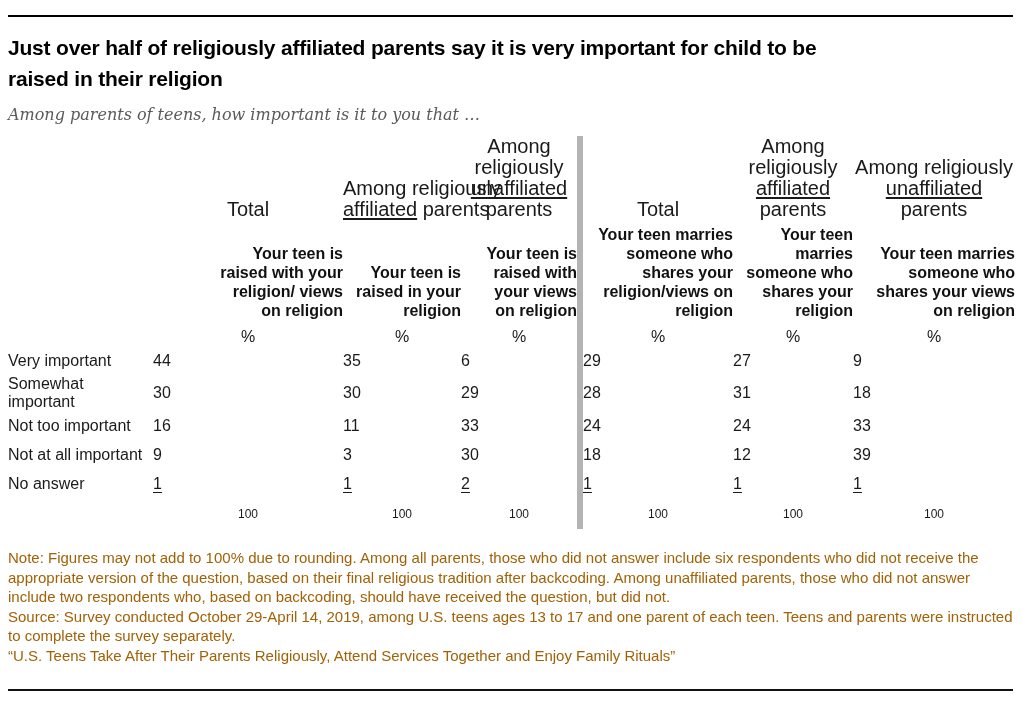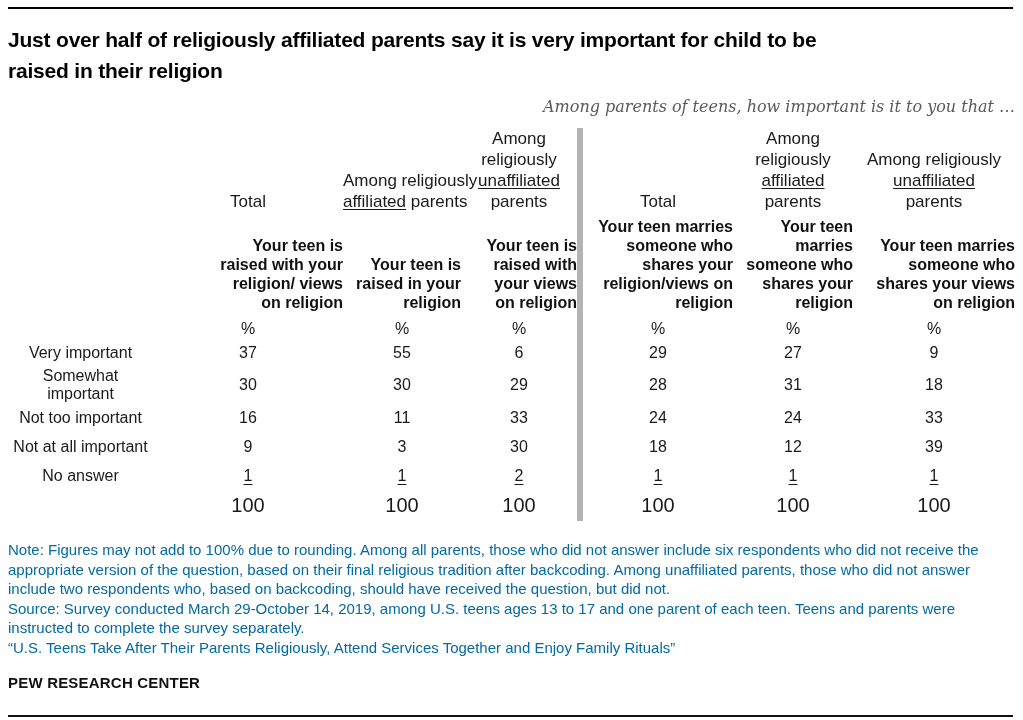--- a/index.html
+++ b/index.html
@@ -1,44 +1,44 @@
 <!DOCTYPE html>
 <html><head>
 <meta charset="utf-8">
 <style>
   html,body{margin:0;padding:0;background:#fff;}
   body{width:1023px;height:720px;overflow:hidden;
        font-family:"Liberation Sans",sans-serif;color:#1a1a1a;
        -webkit-font-smoothing:antialiased;}
-  .page{padding:0 8px;position:relative;}
+  .page{padding:8px 8px;position:relative;}
   .rule-top{border-top:2px solid #000;margin-top:7px;width:1005px;}
   .rule-bottom{border-top:2px solid #111;margin-top:24px;width:1005px;}
   .title{font-size:21px;font-weight:bold;color:#000;line-height:31px;
          letter-spacing:-0.2px;margin:15px 0 0 0;white-space:pre-line;}
   .subtitle{font-family:"DejaVu Serif","Liberation Serif",serif;font-style:italic;
-            font-size:16px;color:#595a5c;margin-top:11px;text-align:right;}
+            font-size:16px;color:#595a5c;margin-top:11px;}
   table{border-collapse:collapse;table-layout:fixed;margin-top:12px;width:1007px;}
   th,td{padding:0;margin:0;font-weight:normal;}
   tr.group-row{height:84px;}
-  th.grp{vertical-align:bottom;text-align:center;font-size:17px;line-height:21px;
+  th.grp{vertical-align:bottom;text-align:center;font-size:20px;line-height:21px;
          white-space:pre;color:#1a1a1a;}
   tr.question-row{height:99px;}
   th.q{vertical-align:bottom;text-align:right;font-weight:bold;font-size:16px;
        line-height:19px;white-space:pre;padding-top:5px;color:#111;}
   tr.pct-row{height:26px;}
   tr.pct-row td{text-align:center;vertical-align:bottom;font-size:16px;}
   tr.data-row{height:29px;}
-  tr.data-row td{text-align:center;vertical-align:middle;font-size:16px;}
+  tr.data-row td{vertical-align:middle;font-size:16px;}
   td.lbl,th.lbl{text-align:left;}
   tr.total-row{height:31px;}
-  tr.total-row td{text-align:center;vertical-align:middle;font-size:20px;}
+  tr.total-row td{text-align:center;vertical-align:middle;font-size:12px;}
   td.divider{background:#b4b4b4;}
   .u{text-decoration:underline;text-underline-offset:2px;}
   td.uv{text-decoration:underline;text-underline-offset:3px;}
-  .notes{margin-top:19px;width:1007px;color:#0369a1;font-size:15px;line-height:19.5px;}
+  .notes{margin-top:19px;width:1007px;color:#a16207;font-size:15px;line-height:19.5px;}
   .notes p{margin:0;}
   .brand{margin-top:17px;font-weight:bold;font-size:15px;color:#111;letter-spacing:0.2px;}
 </style>
 </head>
 <body>
 
 <div class="page">
   <div class="rule-top"></div>
 
   <h1 class="title">Just over half of religiously affiliated parents say it is very important for child to be
@@ -108,22 +108,22 @@
       <td class="lbl"></td>
       <td>%</td>
       <td>%</td>
       <td>%</td>
       <td>%</td>
       <td>%</td>
       <td>%</td>
     </tr>
     <tr class="data-row">
       <td class="lbl">Very important</td>
-      <td>37</td>
-      <td>55</td>
+      <td>44</td>
+      <td>35</td>
       <td>6</td>
       <td>29</td>
       <td>27</td>
       <td>9</td>
     </tr>
     <tr class="data-row">
       <td class="lbl">Somewhat important</td>
       <td>30</td>
       <td>30</td>
       <td>29</td>
@@ -165,20 +165,19 @@
       <td>100</td>
       <td>100</td>
       <td>100</td>
       <td>100</td>
     </tr>
   </tbody>
     </table>
 
   <div class="notes">
     <p>Note: Figures may not add to 100% due to rounding. Among all parents, those who did not answer include six respondents who did not receive the appropriate version of the question, based on their final religious tradition after backcoding. Among unaffiliated parents, those who did not answer include two respondents who, based on backcoding, should have received the question, but did not.</p>
-    <p>Source: Survey conducted March 29-October 14, 2019, among U.S. teens ages 13 to 17 and one parent of each teen. Teens and parents were instructed to complete the survey separately.</p>
+    <p>Source: Survey conducted October 29-April 14, 2019, among U.S. teens ages 13 to 17 and one parent of each teen. Teens and parents were instructed to complete the survey separately.</p>
     <p>“U.S. Teens Take After Their Parents Religiously, Attend Services Together and Enjoy Family Rituals”</p>
   </div>
 
-  <div class="brand">PEW RESEARCH CENTER</div>
 
   <div class="rule-bottom"></div>
 </div>
 
 </body></html>

